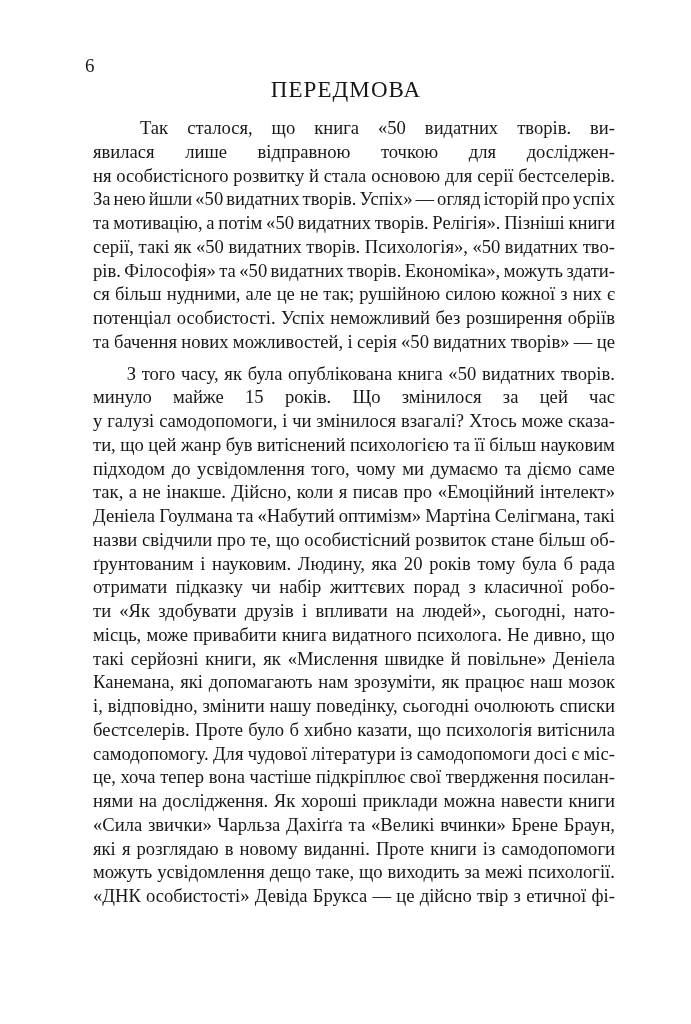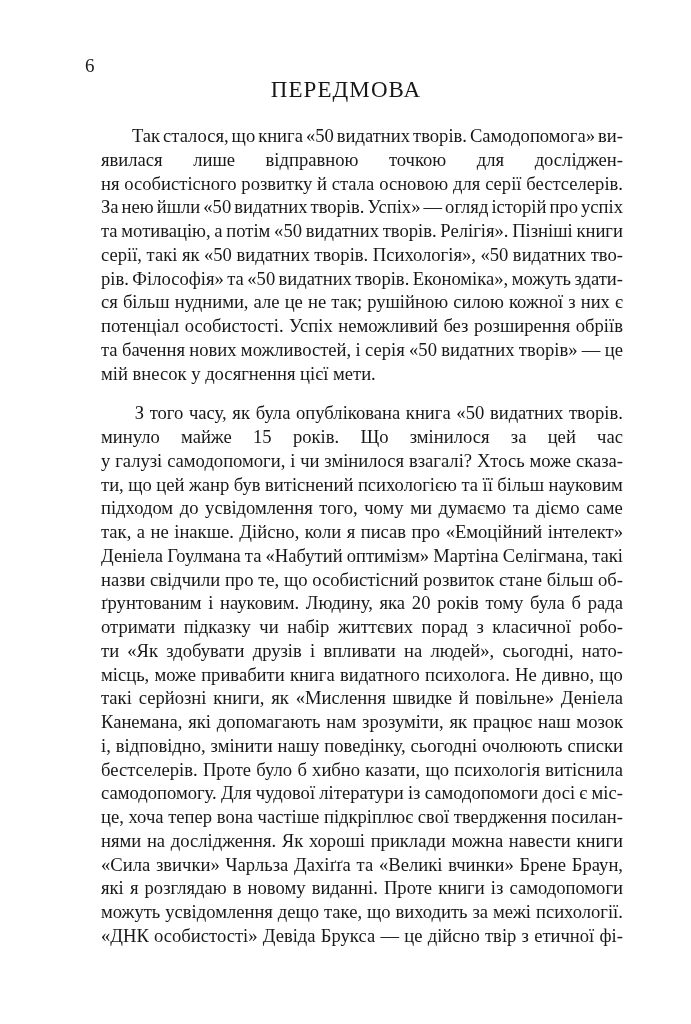--- a/index.html
+++ b/index.html
@@ -53,21 +53,21 @@
   }
 
   
   .textblock {
     position: absolute;
     left: 85px;
     top: 108px;
     width: 522px;
   }
   .para {
-    margin: 16px;
+    margin: 8px;
   }
   .ln {
     display: block;
     height: 23.75px;
     line-height: 23.75px;
     font-size: 18.6px;
     white-space: pre;
     color: #18181b;
     letter-spacing: 0;
   }
@@ -85,31 +85,30 @@
 
 <div class="page">
 
   <div class="running-head">
     <div class="folio">6</div>
     <div class="head-title">ПЕРЕДМОВА</div>
   </div>
 
   <div class="textblock" id="textblock">
       <div class="para">
-        <div class="ln just"><span style="width: 28px; display: inline-block;"></span><span>Так</span><span>сталося,</span><span>що</span><span>книга</span><span>«50</span><span>видатних</span><span>творів.</span><span>Самодопомога»</span><span>ви-</span></div>
+        <div class="ln just"><span style="width: 28px; display: inline-block;"></span><span>Так</span><span>сталося,</span><span>що</span><span>книга</span><span>«50</span><span>видатних</span><span>творів.</span><span>ви-</span></div>
         <div class="ln just"><span>явилася</span><span>лише</span><span>відправною</span><span>точкою</span><span>для</span><span>дослід­жен-</span></div>
         <div class="ln just"><span>ня</span><span>особистісного</span><span>розвитку</span><span>й</span><span>стала</span><span>основою</span><span>для</span><span>серії</span><span>бестселерів.</span></div>
         <div class="ln just"><span>За</span><span>нею</span><span>йшли</span><span>«50</span><span>видатних</span><span>творів.</span><span>Успіх»</span><span>—</span><span>огляд</span><span>історій</span><span>про</span><span>успіх</span></div>
         <div class="ln just"><span>та</span><span>мотивацію,</span><span>а</span><span>потім</span><span>«50</span><span>видатних</span><span>творів.</span><span>Релігія».</span><span>Пізніші</span><span>книги</span></div>
         <div class="ln just"><span>серії,</span><span>такі</span><span>як</span><span>«50</span><span>видатних</span><span>творів.</span><span>Психологія»,</span><span>«50</span><span>видатних</span><span>тво-</span></div>
         <div class="ln just"><span>рів.</span><span>Філософія»</span><span>та</span><span>«50</span><span>видатних</span><span>творів.</span><span>Економіка»,</span><span>можуть</span><span>здати-</span></div>
         <div class="ln just"><span>ся</span><span>більш</span><span>нудними,</span><span>але</span><span>це</span><span>не</span><span>так;</span><span>рушійною</span><span>силою</span><span>кожної</span><span>з</span><span>них</span><span>є</span></div>
         <div class="ln just"><span>потенціал</span><span>особистості.</span><span>Успіх</span><span>неможливий</span><span>без</span><span>розширення</span><span>обріїв</span></div>
         <div class="ln just"><span>та</span><span>бачення</span><span>нових</span><span>можливостей,</span><span>і</span><span>серія</span><span>«50</span><span>видатних</span><span>творів»</span><span>—</span><span>це</span></div>
-        <div class="ln last">мій внесок у досягнення цієї мети.</div>
       </div>
       <div class="para">
         <div class="ln just"><span style="width: 28px; display: inline-block;"></span><span>З</span><span>того</span><span>часу,</span><span>як</span><span>була</span><span>опублікована</span><span>книга</span><span>«50</span><span>видатних</span><span>творів.</span></div>
         <div class="ln just"><span>минуло</span><span>майже</span><span>15</span><span>років.</span><span>Що</span><span>змінилося</span><span>за</span><span>цей</span><span>час</span></div>
         <div class="ln just"><span>у</span><span>галузі</span><span>самодопомоги,</span><span>і</span><span>чи</span><span>змінилося</span><span>взагалі?</span><span>Хтось</span><span>може</span><span>сказа-</span></div>
         <div class="ln just"><span>ти,</span><span>що</span><span>цей</span><span>жанр</span><span>був</span><span>витіснений</span><span>психологією</span><span>та</span><span>її</span><span>більш</span><span>науковим</span></div>
         <div class="ln just"><span>підходом</span><span>до</span><span>усвідомлення</span><span>того,</span><span>чому</span><span>ми</span><span>думаємо</span><span>та</span><span>діємо</span><span>саме</span></div>
         <div class="ln just"><span>так,</span><span>а</span><span>не</span><span>інакше.</span><span>Дійсно,</span><span>коли</span><span>я</span><span>писав</span><span>про</span><span>«Емоційний</span><span>інтелект»</span></div>
         <div class="ln just"><span>Деніела</span><span>Гоулмана</span><span>та</span><span>«Набутий</span><span>оптимізм»</span><span>Мартіна</span><span>Селігмана,</span><span>такі</span></div>
         <div class="ln just"><span>назви</span><span>свідчили</span><span>про</span><span>те,</span><span>що</span><span>особистісний</span><span>розвиток</span><span>стане</span><span>більш</span><span>об-</span></div>

